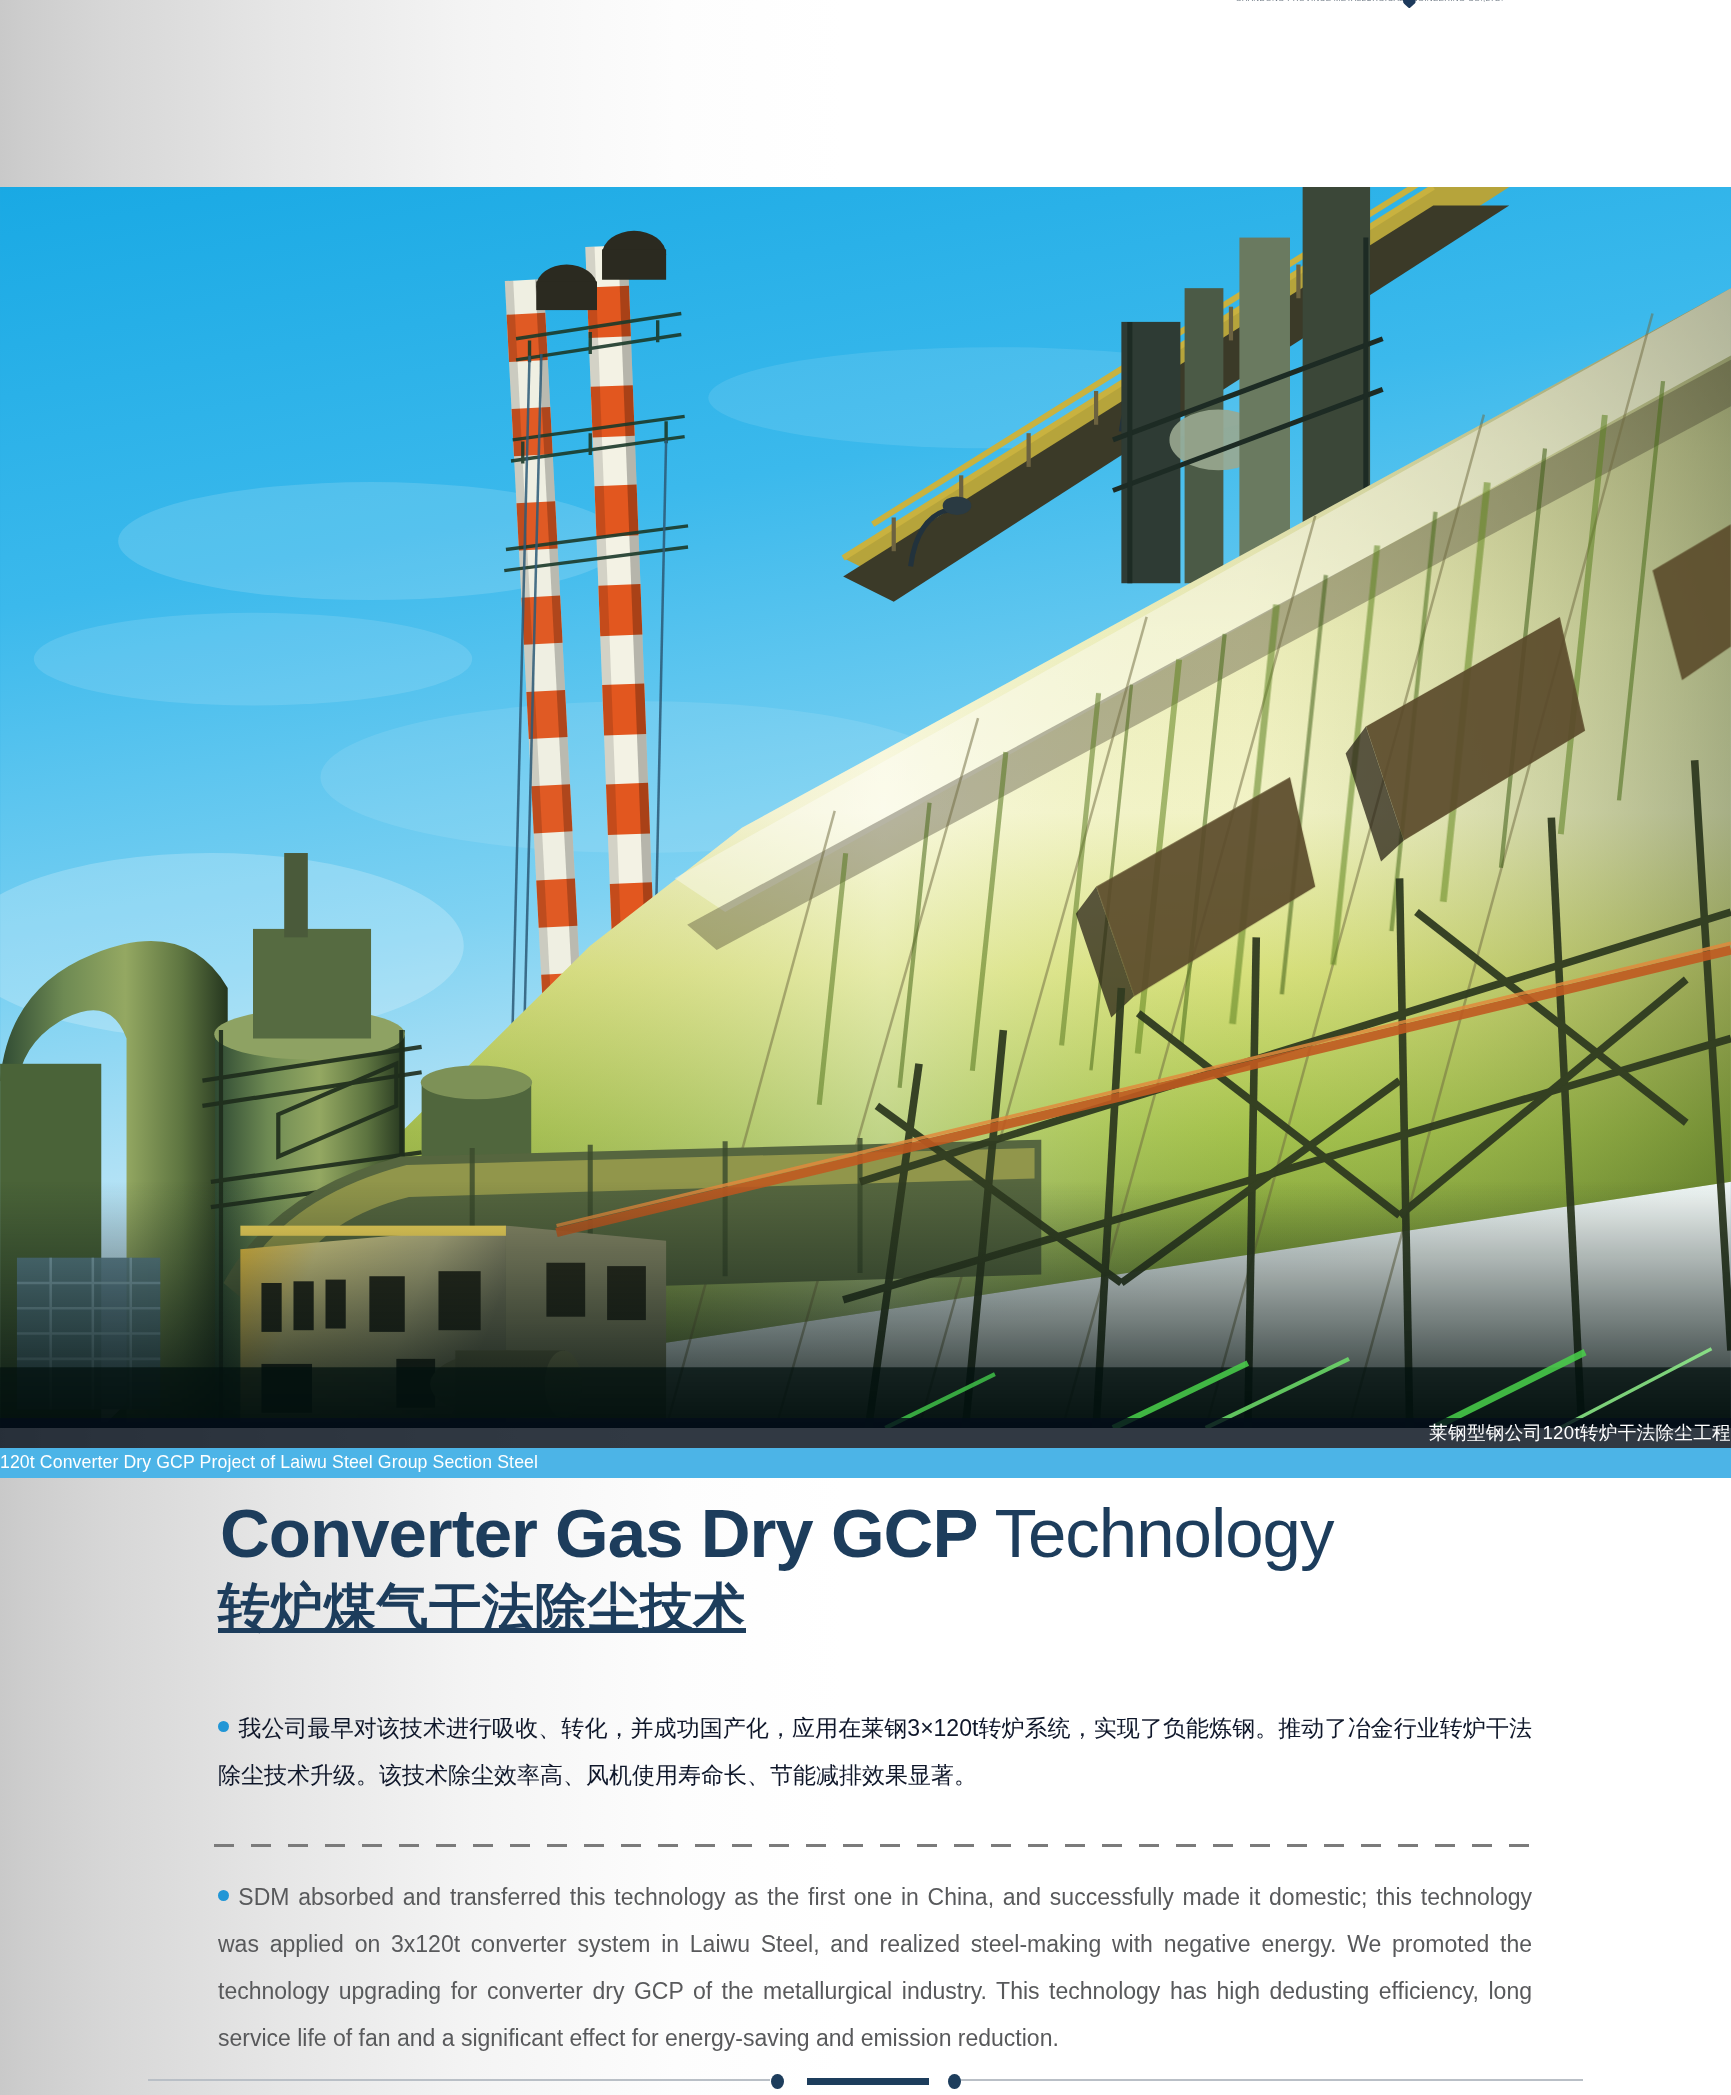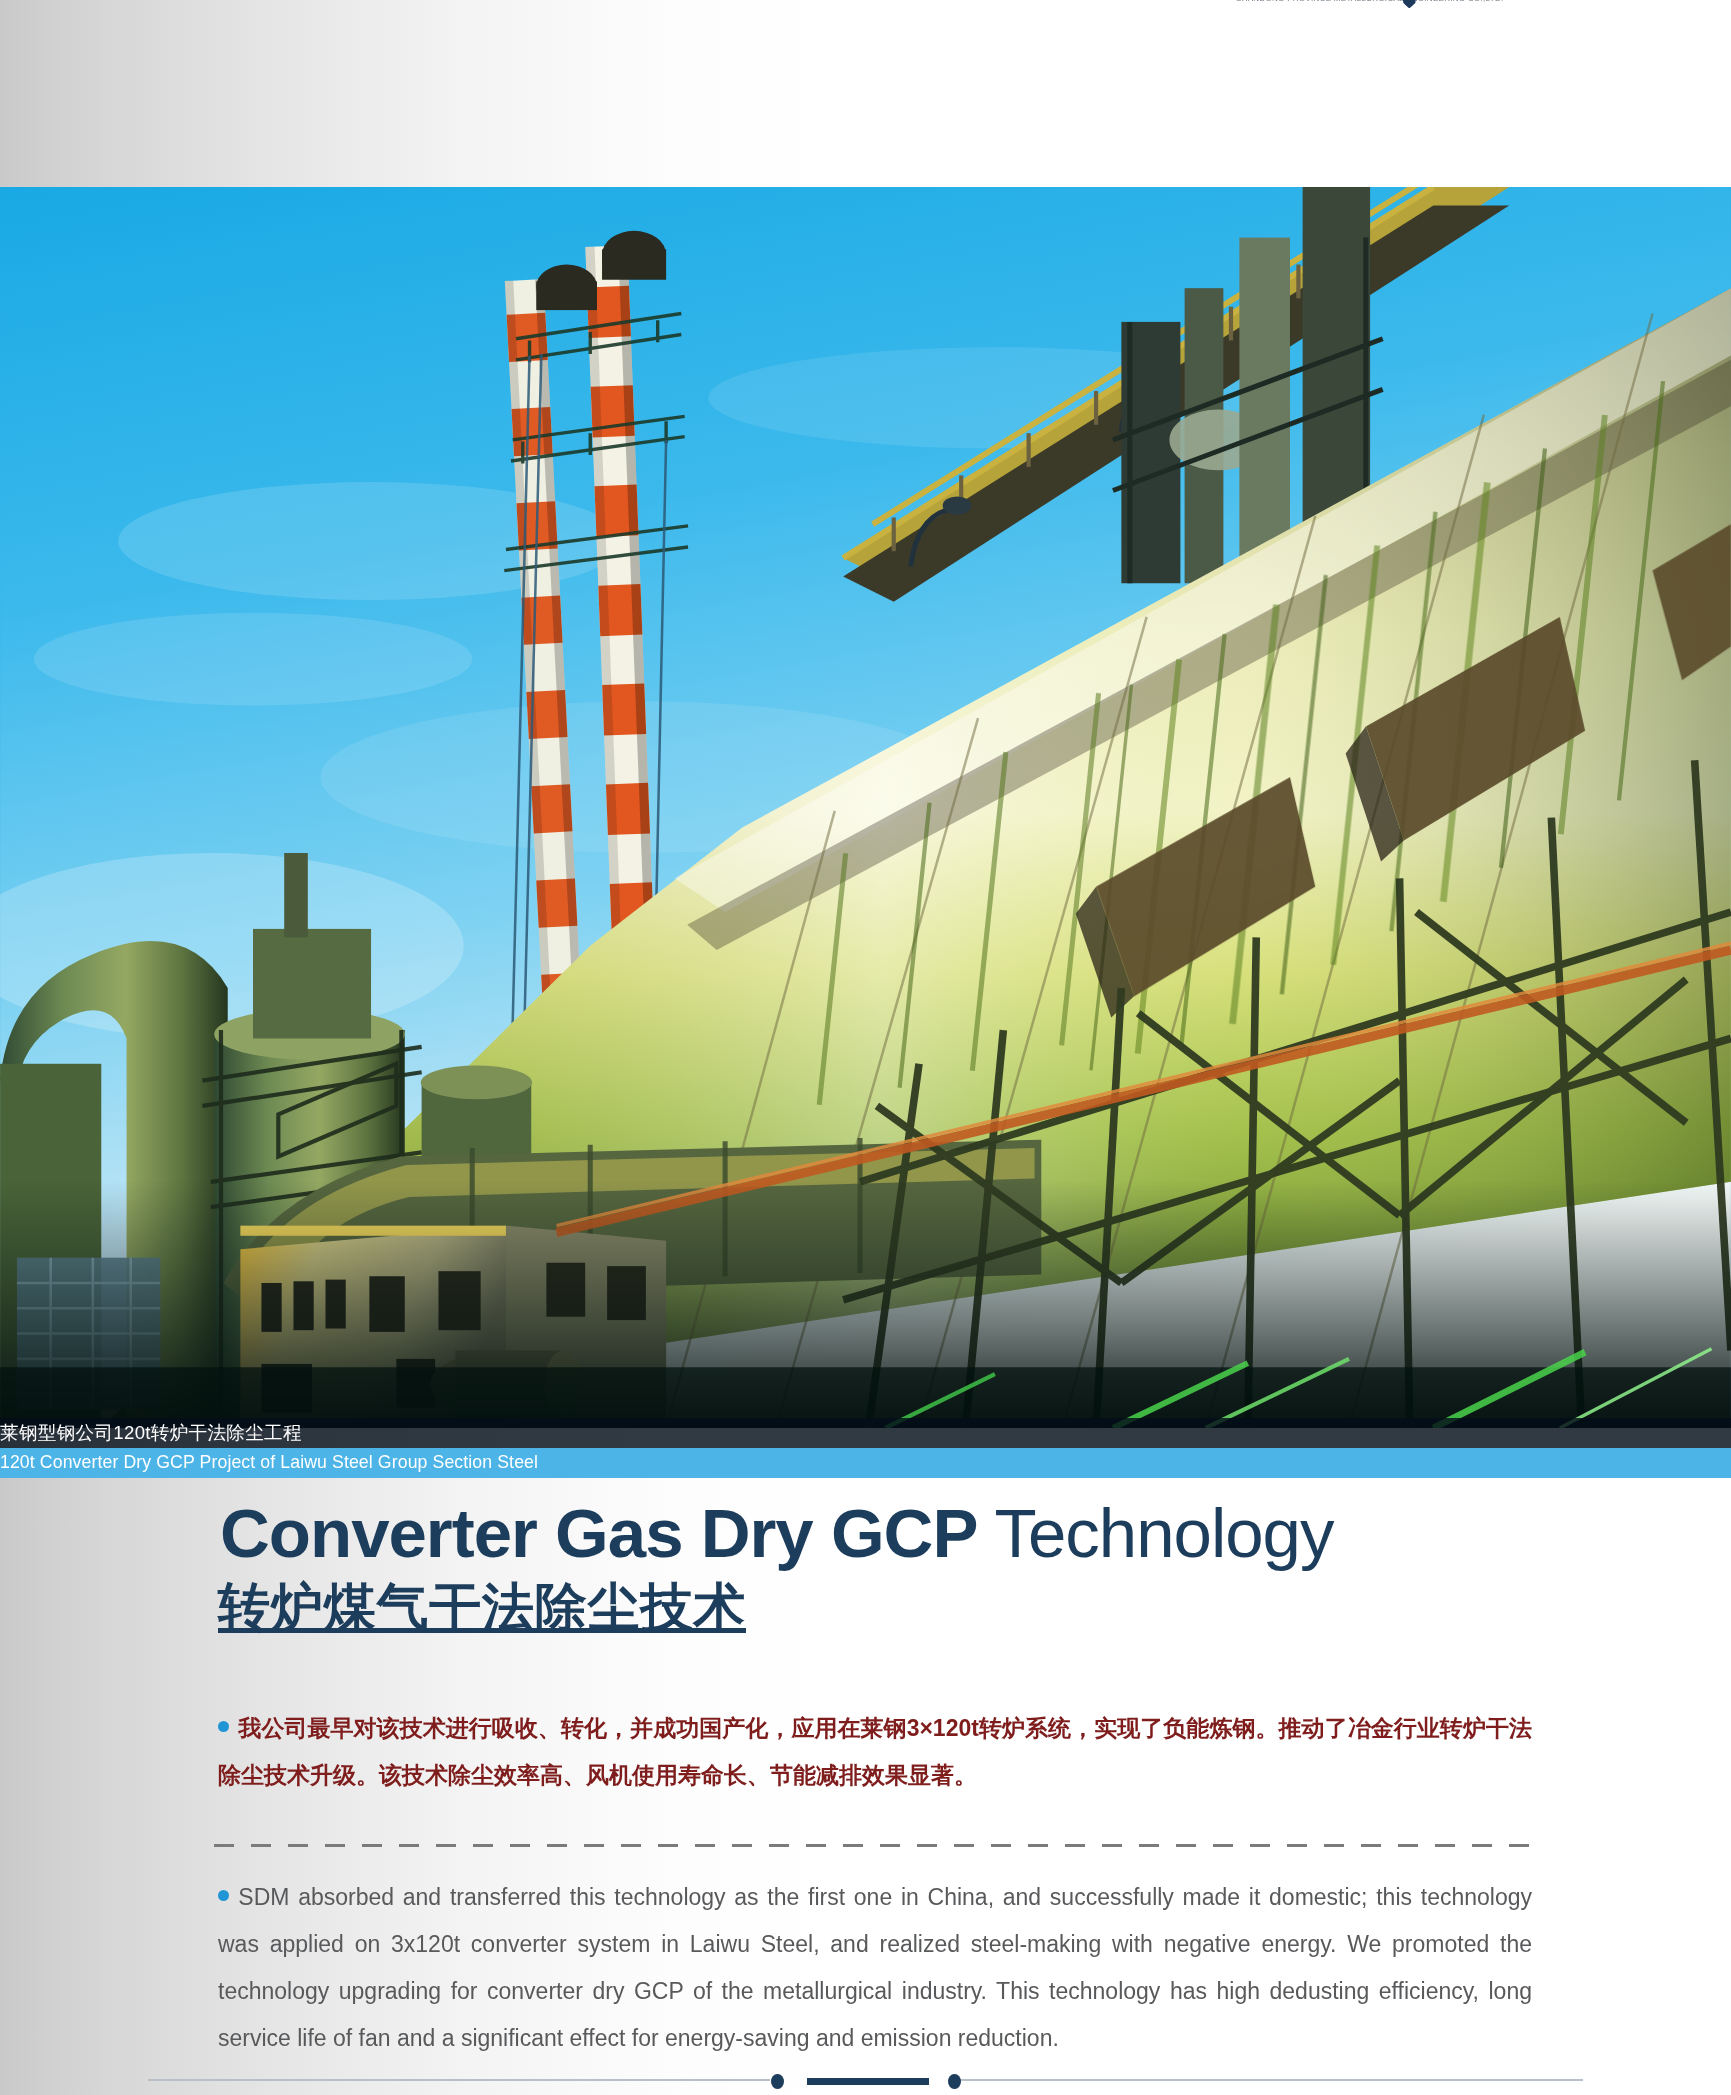--- a/index.html
+++ b/index.html
@@ -77,21 +77,21 @@
   
   .caption-dark {
     position: absolute;
     left: 0;
     top: 1418px;
     width: 1731px;
     height: 30px;
     background: rgba(4, 14, 26, 0.82);
     display: flex;
     align-items: center;
-    justify-content: flex-start;
+    justify-content: flex-end;
     overflow: hidden;
   }
   .caption-dark-text {
     color: #ffffff;
     font-size: 18.6px;
     letter-spacing: 0.3px;
     line-height: 1;
     font-family: "Liberation Sans", "DejaVu Sans", sans-serif;
   }
   .caption-blue {
@@ -151,22 +151,21 @@
     color: #58595b;
     font-family: "Liberation Sans", "DejaVu Sans", sans-serif;
   }
   .para-cn {
     left: 218px;
     top: 1705px;
     width: 1314px;
     font-size: 23px;
     line-height: 47px;
     text-align: justify;
-    color: #7f1d1d;
-    font-weight: bold;
+    color: #0f172a;
   }
   .para-en {
     left: 218px;
     top: 1874px;
     width: 1314px;
     font-size: 23px;
     line-height: 47px;
     text-align: justify;
     color: #58595b;
   }

